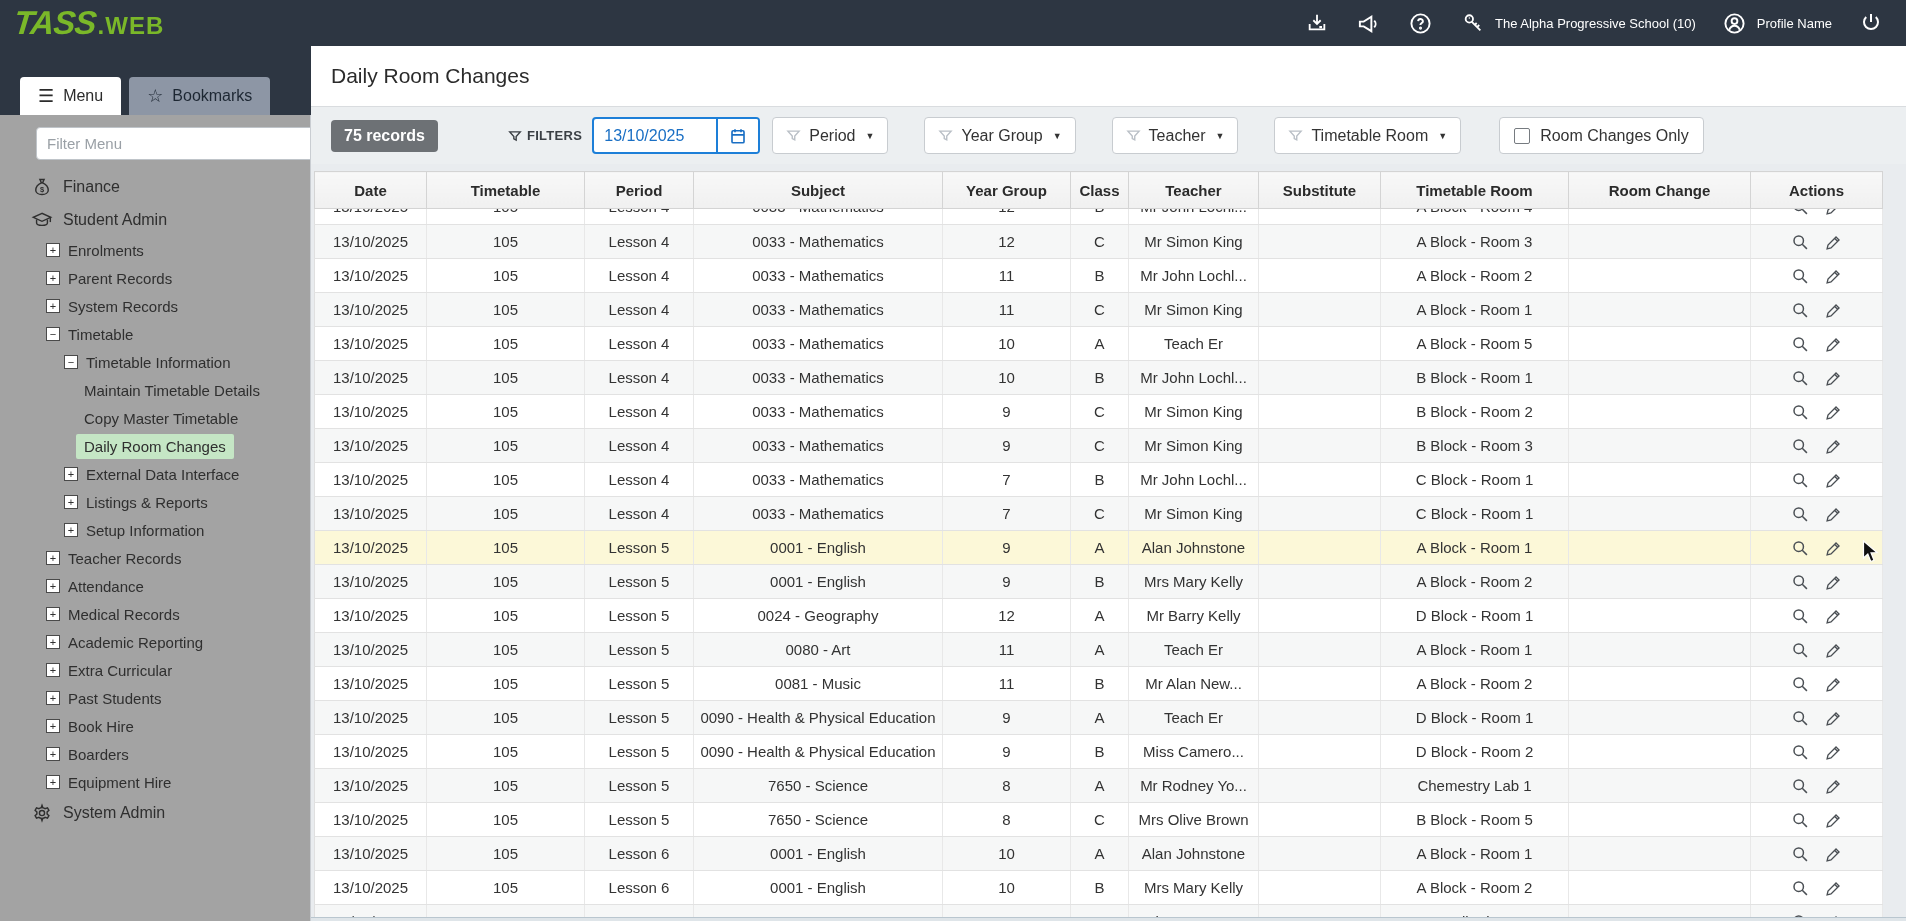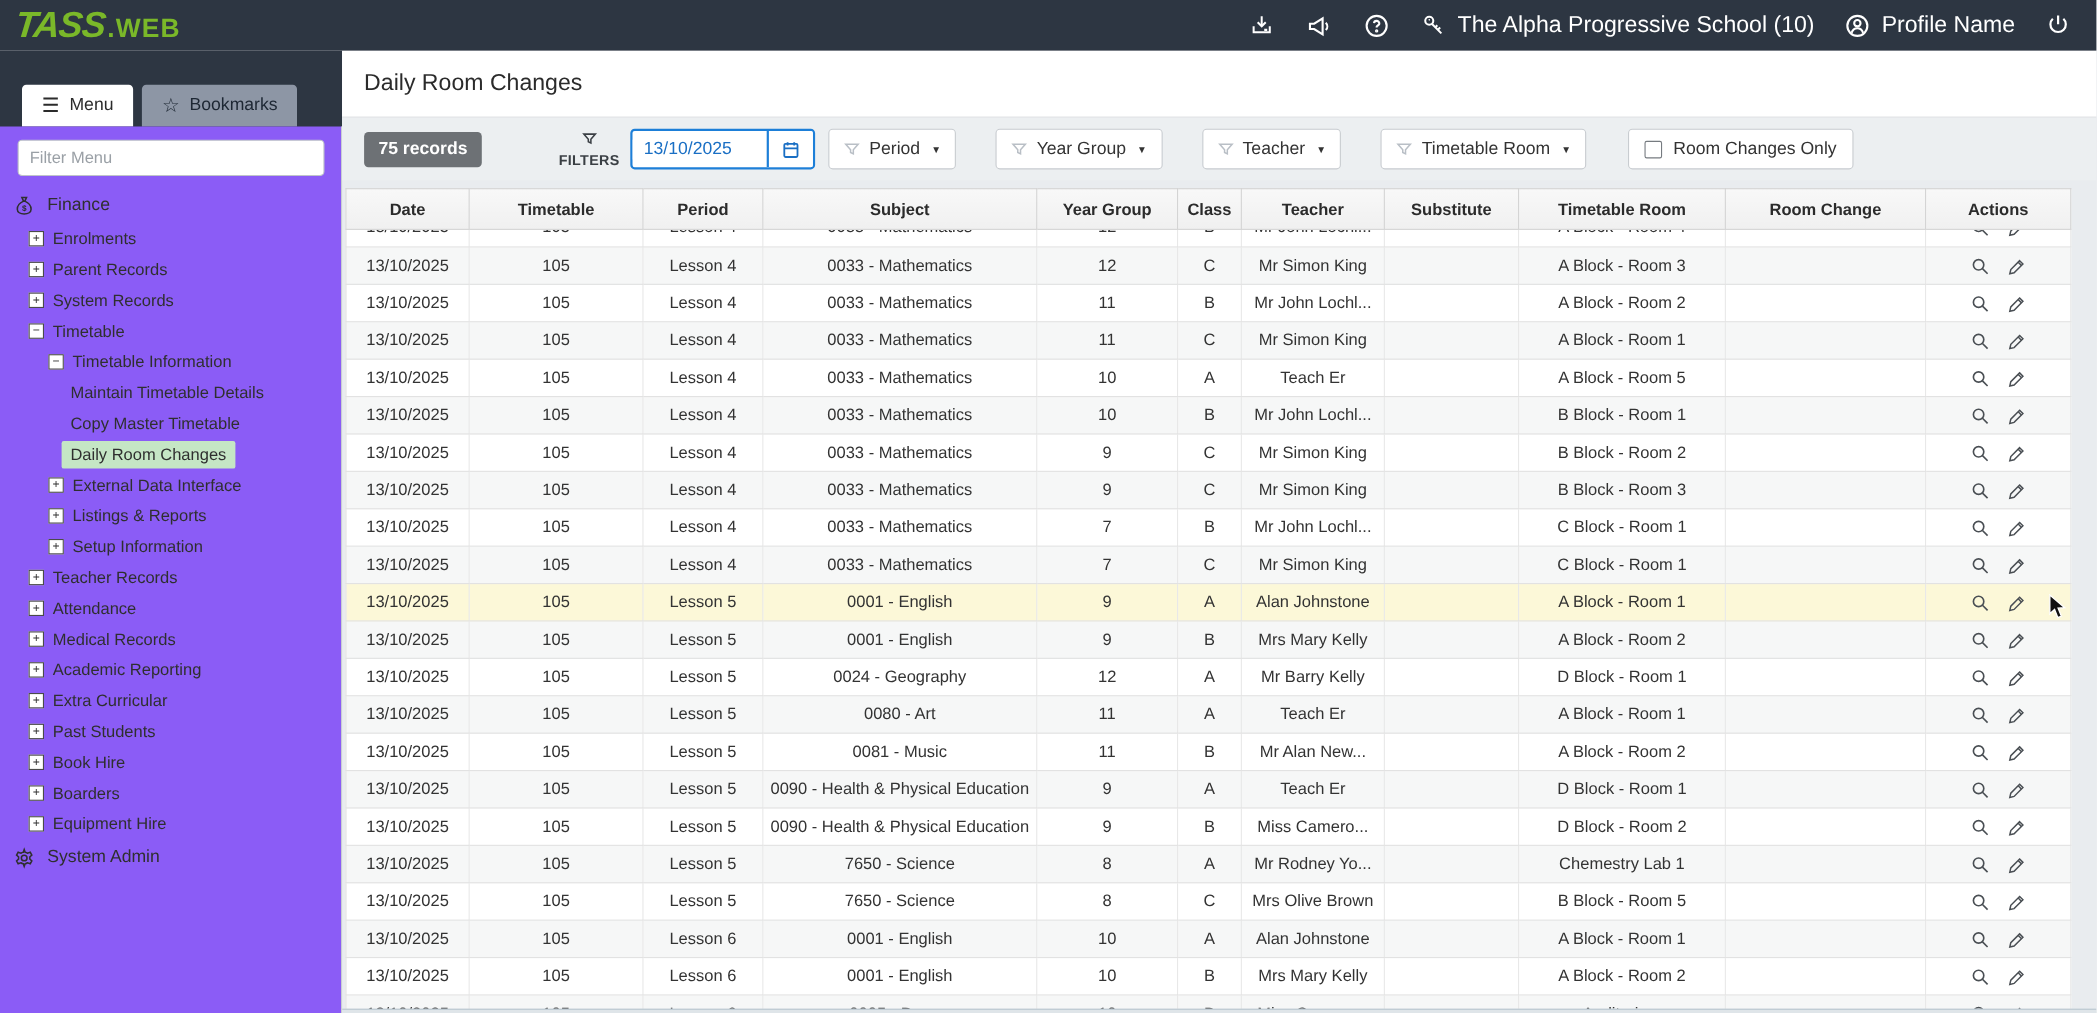--- a/index.html
+++ b/index.html
@@ -5,53 +5,53 @@
   * { margin:0; padding:0; box-sizing:border-box; }
   html,body { width:1906px; height:921px; overflow:hidden; font-family:"Liberation Sans", sans-serif; background:#e9ecef; }
 
   
   .topbar { position:relative; height:46px; background:#2d3642; display:flex; align-items:center; z-index:5; }
   .logo { padding-left:14px; display:flex; align-items:baseline; }
   .logo .tass { color:#7ab829; font-size:33px; font-weight:bold; font-style:italic; letter-spacing:-1px; transform:skewX(-6deg); }
   .logo .web { color:#7ab829; font-size:24px; font-weight:bold; margin-left:2px; letter-spacing:1px; }
   .topbar-right { margin-left:auto; display:flex; align-items:center; gap:26px; padding-right:22px; color:#fff; }
   .tb-icon { width:26px; height:26px; display:flex; align-items:center; justify-content:center; cursor:pointer; }
-  .tb-group { display:flex; align-items:center; gap:9px; font-size:21px; color:#fff; cursor:pointer; }
+  .tb-group { display:flex; align-items:center; gap:9px; font-size:13px; color:#fff; cursor:pointer; }
 
   
   .app-body { display:flex; height:875px; }
   .sidebar-col { width:311px; display:flex; flex-direction:column; background:#2d3642; }
   .tabs-row { height:69px; display:flex; align-items:flex-end; padding-left:20px; gap:8px; }
   .tab { display:flex; align-items:center; gap:9px; height:38px; padding:0 18px; font-size:16px; border-radius:4px 4px 0 0; cursor:pointer; }
   .tab.menu { background:#fff; color:#2b2b2b; }
   .tab.bookmarks { background:#8d96a5; color:#1d2733; }
   .hamburger { font-size:18px; line-height:1; }
   .star { font-size:18px; line-height:1; }
 
-  .sidebar { flex:1; background:#8b5cf6; border-right:1px solid #c9cdd2; padding-top:12px; overflow:hidden; }
+  .sidebar { flex:1; background:#a3a3a3; border-right:1px solid #c9cdd2; padding-top:12px; overflow:hidden;padding-left:20px; }
   .filter-input { display:block; width:279px; margin:0 16px 10px 16px; height:33px; border:1px solid #bfc4c9; border-radius:4px; padding:0 10px; font-size:15px; color:#333; font-family:"Liberation Sans",sans-serif; }
   .filter-input::placeholder { color:#9aa0a6; }
   .tree-item { display:flex; align-items:center; height:28px; font-size:15px; color:#2f2f2f; cursor:pointer; }
   .tree-item.lvl0 { padding-left:10px; height:33px; font-size:16px; }
   .tree-item.lvl1 { padding-left:26px; }
   .tree-item.lvl2 { padding-left:44px; }
   .tree-item.lvl3 { padding-left:64px; font-size:15px; }
   .tree-icon { width:24px; height:20px; margin-right:9px; display:flex; align-items:center; justify-content:center; }
   .tree-box { width:14px; height:14px; border:1px solid #4a4a4a; margin-right:8px; display:inline-flex; align-items:center; justify-content:center; font-size:11px; line-height:1; color:#2f2f2f; background:#fff; flex:0 0 14px; }
   .tree-label { white-space:nowrap; }
   .tree-item.active .tree-label { background:#c5e6c5; padding:4px 8px; margin-left:-8px; border-radius:2px; }
 
   
   .main { flex:1; position:relative; display:flex; flex-direction:column; background:#e9ecef; }
   .page-header { height:61px; background:#fff; border-bottom:1px solid #d9dcdf; display:flex; align-items:center; padding:0 16px 0 20px; }
   .page-title { font-size:21px; color:#2b2b2b; }
 
   .filter-bar { height:57px; display:flex; align-items:center; padding:0 20px; background:#eceff1; }
   .records-badge { background:#6d7175; color:#fff; font-weight:bold; font-size:16px; padding:7px 13px; border-radius:4px; white-space:nowrap; }
-  .filters-label { margin-left:70px; display:flex; align-items:center; gap:5px; font-size:13px; font-weight:bold; color:#3a3f44; letter-spacing:.3px;flex-direction:column; }
+  .filters-label { margin-left:70px; display:flex; align-items:center; gap:5px; font-size:13px; font-weight:bold; color:#3a3f44; letter-spacing:.3px; }
   .date-wrap { margin-left:10px; width:168px; height:37px; border:2px solid #1d7fd8; border-radius:4px; background:#fff; display:flex; align-items:center; overflow:hidden; }
   .date-wrap input { flex:1; border:none; outline:none; padding:0 10px; font-size:16px; color:#1a6fc4; width:110px; font-family:"Liberation Sans",sans-serif; }
   .cal-btn { width:42px; height:100%; border-left:2px solid #1d7fd8; display:flex; align-items:center; justify-content:center; cursor:pointer; background:#fff; }
   .tt-select { margin-left:12px; width:299px; height:37px; border:2px solid #1d7fd8; border-radius:4px; background:#fff; display:flex; align-items:center; padding:0 12px; font-size:16px; color:#33414e; cursor:pointer; }
   .tt-select .sel-caret { margin-left:auto; }
   .drop-btn { margin-left:36px; height:37px; display:flex; align-items:center; gap:8px; padding:0 13px; background:#fff; border:1px solid #c8ccd0; border-radius:4px; font-size:16px; color:#333; cursor:pointer; white-space:nowrap; }
   .drop-btn:first-of-type { margin-left:12px; }
   .funnel-sm { color:#b9bfc6; display:flex; }
   .funnel-dark { color:#3a3f44; display:flex; }
   .caret { font-size:9px; color:#333; margin-left:2px; }
@@ -156,20 +156,30 @@
           <div class="tree-item lvl0">
             <span class="tree-icon">
               <svg width="20" height="20" viewBox="0 0 24 24" fill="none" stroke="#2f2f2f" stroke-width="1.7">
                 <path d="M9.5 3h5l-1.8 4h-1.4z"></path>
                 <path d="M11.3 7C6.8 9 4.5 12.8 4.5 15.8c0 3 3 5.2 7.5 5.2s7.5-2.2 7.5-5.2c0-3-2.3-6.8-6.8-8.8"></path>
                 <text x="12" y="17.5" font-size="9" font-weight="bold" text-anchor="middle" fill="#2f2f2f" stroke="none">$</text>
               </svg>
             </span>
             <span class="tree-label">Finance</span>
           </div>
+          <div class="tree-item lvl0">
+            <span class="tree-icon">
+              <svg width="22" height="20" viewBox="0 0 24 24" fill="none" stroke="#2f2f2f" stroke-width="1.7">
+                <path d="M12 4L1.5 8.8 12 13.6l10.5-4.8z"></path>
+                <path d="M5.5 11.3v4.2c0 1.6 2.9 2.9 6.5 2.9s6.5-1.3 6.5-2.9v-4.2"></path>
+                <path d="M22 9.5v5"></path>
+              </svg>
+            </span>
+            <span class="tree-label">Student Admin</span>
+          </div>
           <div class="tree-item lvl1">
             <span class="tree-box">+</span>
             <span class="tree-label">Enrolments</span>
           </div>
           <div class="tree-item lvl1">
             <span class="tree-box">+</span>
             <span class="tree-label">Parent Records</span>
           </div>
           <div class="tree-item lvl1">
             <span class="tree-box">+</span>

